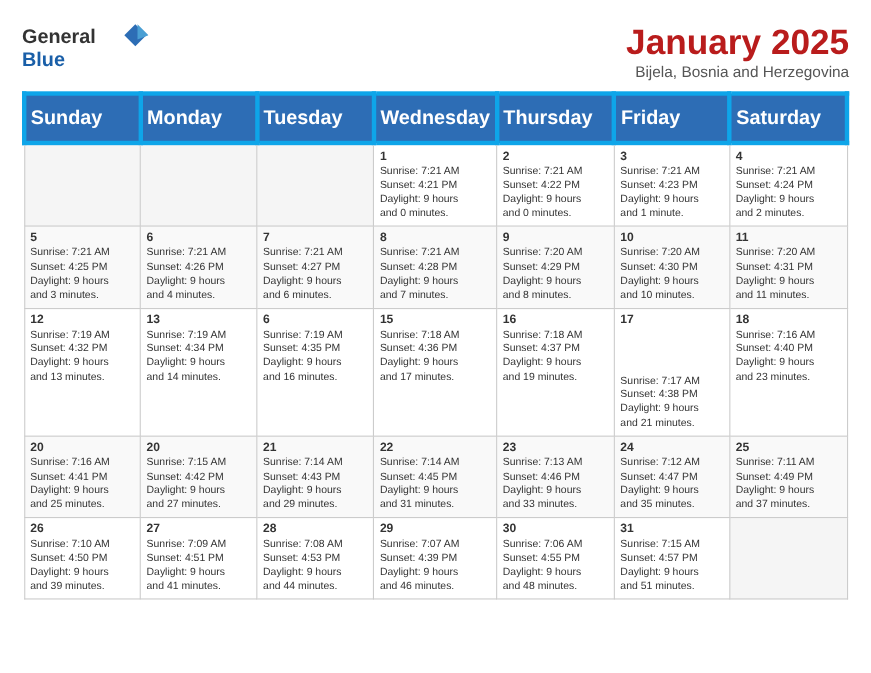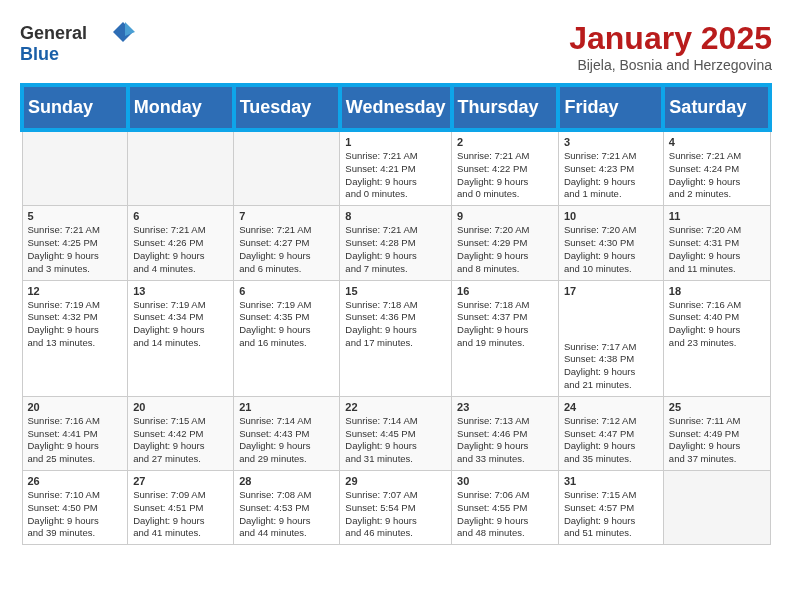--- a/index.html
+++ b/index.html
@@ -333,21 +333,21 @@
         <td>
           <div class="day-number">28</div>
           <div class="day-info" style="white-space: pre-line;">Sunrise: 7:08 AM
 Sunset: 4:53 PM
 Daylight: 9 hours
 and 44 minutes.</div>
         </td>
         <td>
           <div class="day-number">29</div>
           <div class="day-info" style="white-space: pre-line;">Sunrise: 7:07 AM
-Sunset: 5:54 PM
+Sunset: 4:39 PM
 Daylight: 9 hours
 and 46 minutes.</div>
         </td>
         <td>
           <div class="day-number">30</div>
           <div class="day-info" style="white-space: pre-line;">Sunrise: 7:06 AM
 Sunset: 4:55 PM
 Daylight: 9 hours
 and 48 minutes.</div>
         </td>

